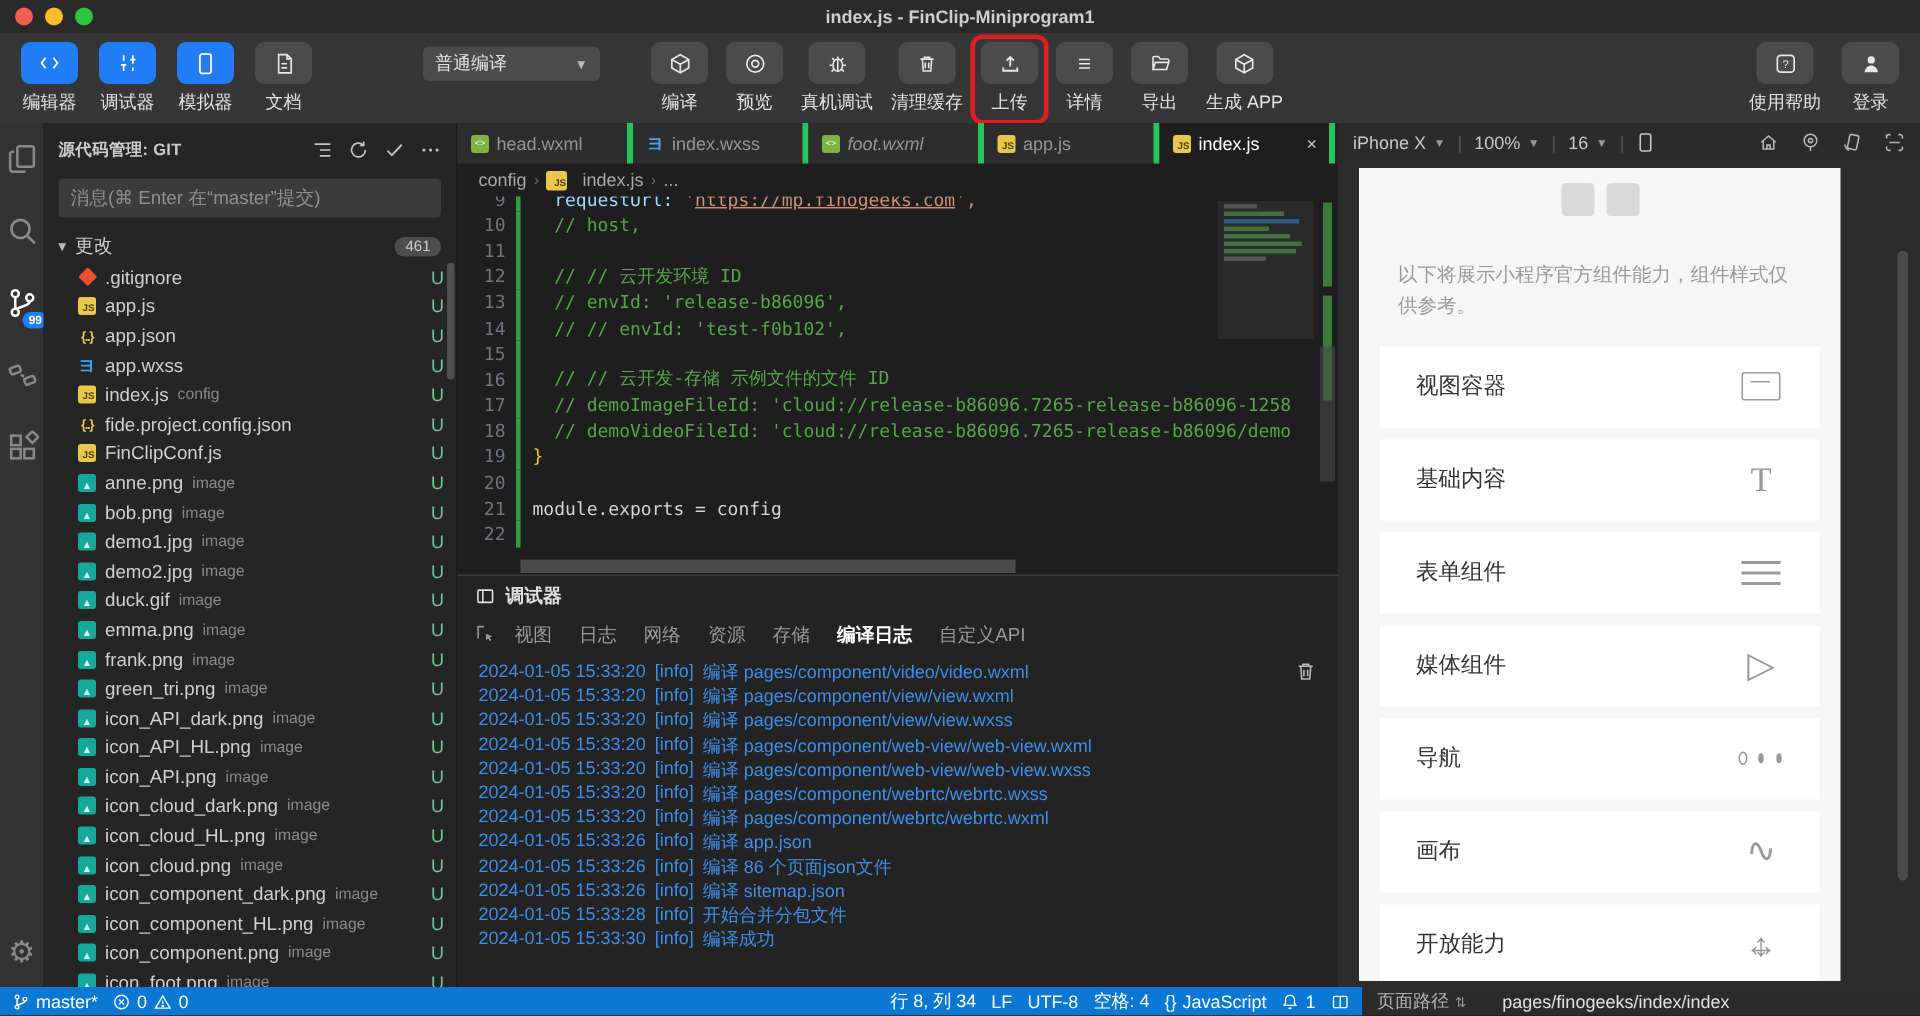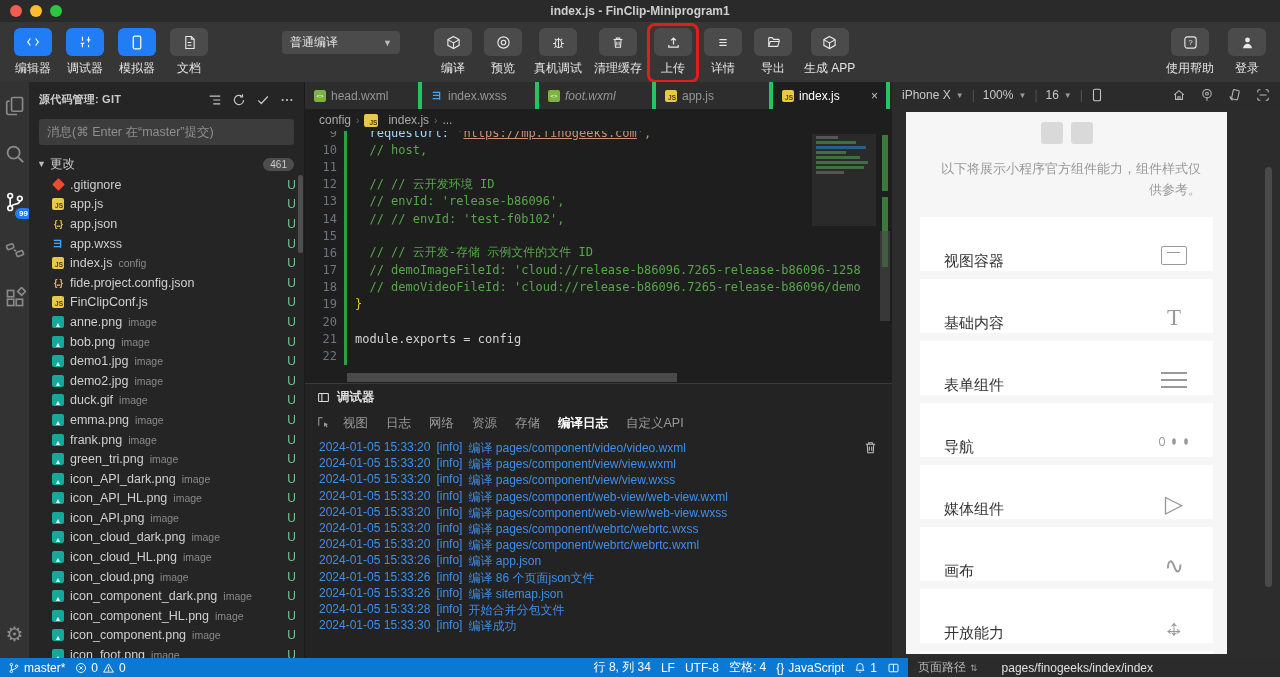--- a/index.html
+++ b/index.html
@@ -124,23 +124,23 @@
   .sim { flex:1; background:#2c2c2c; display:flex; flex-direction:column; position:relative; }
   .sim-toolbar { height:26px; background:#2b2b2b; display:flex; align-items:center; gap:8px; padding:0 10px; color:#c8c8c8; font-size:12px; }
   .sim-dd { display:flex; align-items:center; gap:5px; cursor:pointer; }
   .sim-dd .caret { font-size:8px; color:#999; }
   .sim-sep { color:#555; }
   .sim-icons { margin-left:auto; display:flex; gap:14px; color:#b8b8b8; }
   .sim-icons > span { cursor:pointer; }
   .sim-screen { position:absolute; left:14px; top:30px; width:321px; bottom:4px; background:#f6f6f6; overflow:hidden; }
   .ph-squares { display:flex; gap:8px; justify-content:center; margin-top:10px; }
   .ph-sq { width:22px; height:22px; background:#d9d9d9; border-radius:3px; }
-  .sim-caption { margin:14px 26px 0 26px; text-align:right; color:#999999; font-size:13px; line-height:1.65; }
+  .sim-caption { margin:28px 26px 0 26px; text-align:left; color:#999999; font-size:13px; line-height:1.65; }
   .cards { margin-top:16px; padding:0 14px; display:flex; flex-direction:column; gap:8px; }
-  .card { background:#ffffff; height:54px; display:flex; align-items:flex-end; padding:0 24px; cursor:pointer;font-family:Liberation Serif, serif; }
+  .card { background:#ffffff; height:54px; display:flex; align-items:center; padding:0 24px; cursor:pointer;font-family:Liberation Serif, serif; }
   .card-label { color:#333; font-size:15px; }
   .card-icon { margin-left:auto; color:#999; display:flex; align-items:center; justify-content:center; width:30px; height:30px; position:relative; }
   .ci-view::before { content:""; width:24px; height:17px; border:1.5px solid #999; border-radius:2px; }
   .ci-view::after { content:""; position:absolute; top:11px; left:8px; width:13px; height:0; border-top:1.5px solid #999; }
   .ci-text::before { content:"T"; font-family:"Liberation Serif", serif; font-size:23px; color:#999; }
   .ci-form::before { content:""; width:26px; height:2px; background:#999; box-shadow:0 7px 0 #999, 0 14px 0 #999; margin-top:-14px; }
   .ci-nav::before { content:""; width:7px; height:7px; border:1.2px solid #999; border-radius:50%;
     box-shadow:12px 0 0 -1.2px #999, 24px 0 0 -1.2px #999; margin-right:24px; }
   .ci-play::before { content:"▷"; font-size:24px; color:#999; }
   .ci-canvas::before { content:"∿"; font-size:24px; color:#999; transform:rotate(-8deg); }
@@ -960,27 +960,27 @@
     <span class="card-label">基础内容</span>
     <span class="card-icon ci-text"></span>
   </div>
 
   <div class="card">
     <span class="card-label">表单组件</span>
     <span class="card-icon ci-form"></span>
   </div>
 
   <div class="card">
+    <span class="card-label">媒体组件</span>
+    <span class="card-icon ci-play"></span>
+  </div>
+
+  <div class="card">
     <span class="card-label">导航</span>
     <span class="card-icon ci-nav"></span>
-  </div>
-
-  <div class="card">
-    <span class="card-label">媒体组件</span>
-    <span class="card-icon ci-play"></span>
   </div>
 
   <div class="card">
     <span class="card-label">画布</span>
     <span class="card-icon ci-canvas"></span>
   </div>
 
   <div class="card">
     <span class="card-label">开放能力</span>
     <span class="card-icon ci-open"></span>

